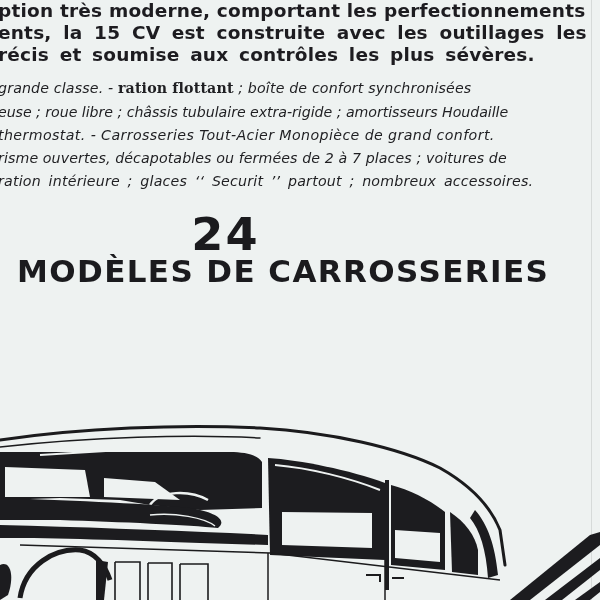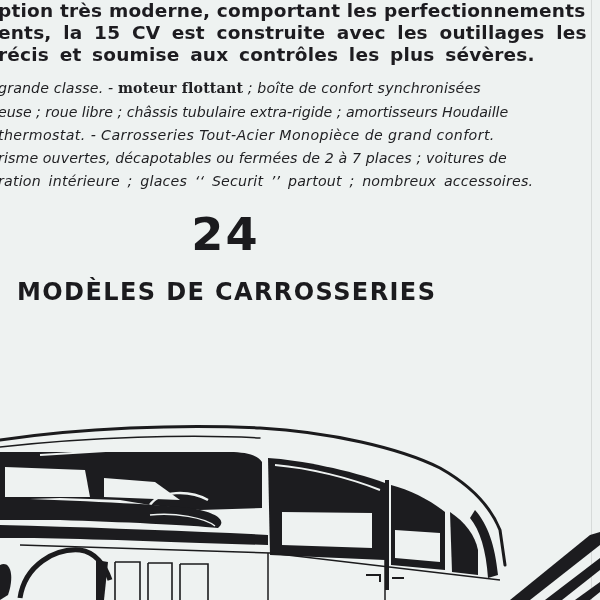--- a/index.html
+++ b/index.html
@@ -27,41 +27,41 @@
       font-size: 14.2px; color: #1f1f22; font-style: italic;
     }
     .body-text .bold { font-style: normal; font-weight: bold; font-family: "DejaVu Serif", serif; }
     .big-number {
       position: absolute; left: 193px; top: 213px;
       font-family: "DejaVu Sans", sans-serif; font-weight: bold;
       font-size: 44px; letter-spacing: 2px; color: #1b1b1e; line-height: 1;
       transform: scaleX(1.05);
     }
     .subtitle {
-      position: absolute; left: 17px; top: 280px; white-space: nowrap;
+      position: absolute; left: 17px; top: 256px; white-space: nowrap;
       font-family: "DejaVu Sans", sans-serif; font-weight: bold;
-      font-size: 24px; letter-spacing: 1.4px; color: #1b1b1e; line-height: 1;
+      font-size: 31px; letter-spacing: 1.4px; color: #1b1b1e; line-height: 1;
     }
     .car { position: absolute; left: 0; top: 400px; width: 600px; height: 200px; }
   </style>
 </head>
 <body>
 
 <div class="page">
   <div class="scan-line"></div>
 
   <div class="headline">
     <div class="line" style="left:-2px; top:0px;">ption très moderne, comportant les perfectionnements</div>
     <div class="line" style="left:-2px; top:22px; word-spacing:5px;">ents, la 15 CV est construite avec les outillages les</div>
     <div class="line" style="left:-2px; top:44px; word-spacing:4px;">récis et soumise aux contrôles les plus sévères.</div>
   </div>
 
   <div class="body-text">
     <div class="line" style="left:-2px; top:80px; letter-spacing:0.15px;">
-      <span>grande classe. - </span><span class="bold">moteur flottant</span><span> ; boîte de confort synchronisées</span>
+      <span>grande classe. - </span><span class="bold">ration flottant</span><span> ; boîte de confort synchronisées</span>
     </div>
     <div class="line" style="left:-2px; top:104px; letter-spacing:-0.05px;">euse ; roue libre ; châssis tubulaire extra-rigide ; amortisseurs Houdaille</div>
     <div class="line" style="left:-2px; top:127px; letter-spacing:0.4px;">thermostat. - Carrosseries Tout-Acier Monopièce de grand confort.</div>
     <div class="line" style="left:-2px; top:150px; letter-spacing:0.1px;">risme ouvertes, décapotables ou fermées de 2 à 7 places ; voitures de</div>
     <div class="line" style="left:-2px; top:173px; letter-spacing:0.2px; word-spacing:3px;">ration intérieure ; glaces ‘‘ Securit ’’ partout ; nombreux accessoires.</div>
   </div>
 
   <div class="big-number">24</div>
   <div class="subtitle">MODÈLES DE CARROSSERIES</div>
 

